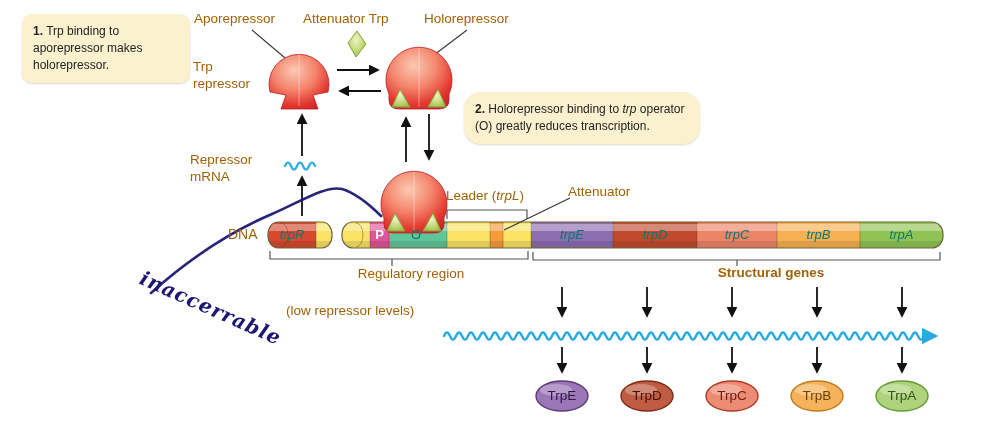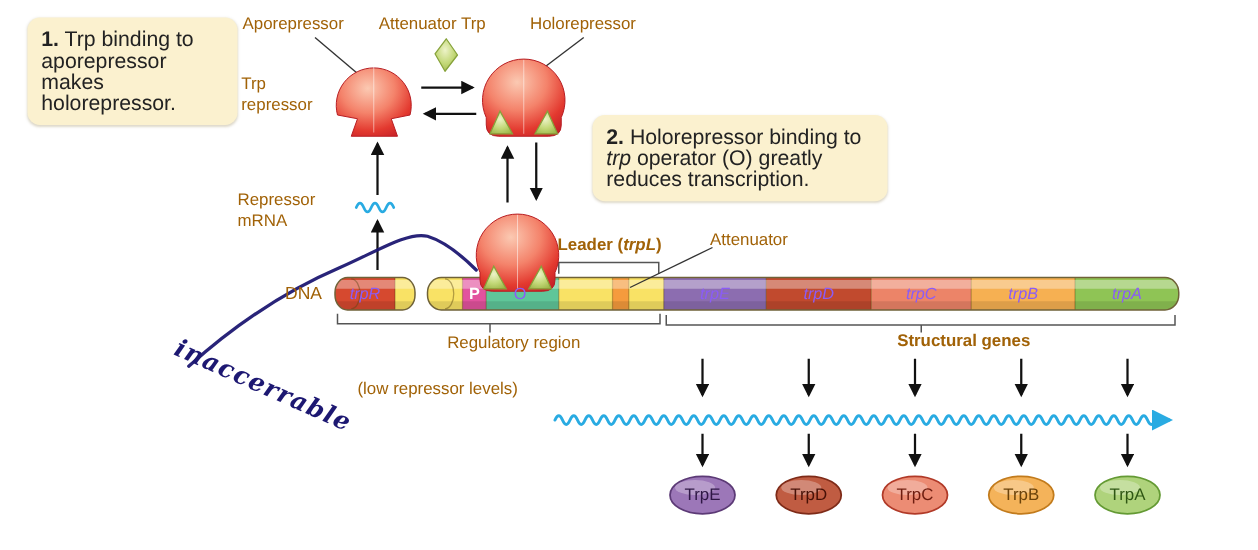--- a/index.html
+++ b/index.html
@@ -6,26 +6,26 @@
   #canvas{
     position:relative;width:1006px;height:440px;background:#ffffff;overflow:hidden;
     font-family:"Liberation Sans", sans-serif;color:#1f1f1f;
   }
   #diagram-svg{position:absolute;left:0;top:0;z-index:1;}
   .lbl{position:absolute;z-index:2;font-size:13.5px;line-height:16.5px;color:#a16207;white-space:nowrap;}
   .lbl i{font-style:italic;}
   .center{text-align:center;}
   .callout{
     position:absolute;z-index:3;background:#FBF1CF;border-radius:10px;
-    padding:9px 11px;font-size:17px;line-height:17px;color:#222;
+    padding:9px 11px;font-size:12px;line-height:17px;color:#222;
     box-shadow:0 1px 2px rgba(120,100,40,.25);
   }
   .callout b{font-weight:bold;}
   .gene-lbl{position:absolute;z-index:2;font-size:13px;height:16px;line-height:16px;
-    text-align:center;color:#8b5cf6;}
+    text-align:center;color:#0f766e;}
   .gene-lbl.it{font-style:italic;}
   .gene-lbl.white{color:#ffffff;font-weight:bold;}
   .oval-lbl{position:absolute;z-index:2;font-size:13.5px;height:16px;line-height:16px;text-align:center;width:54px;top:388px;}
   #handwriting{
     position:absolute;z-index:4;left:146px;top:266px;
     transform:rotate(24deg);transform-origin:left top;
     font-family:"DejaVu Serif", serif;font-style:italic;font-weight:700;
     font-size:20px;color:#1d1872;letter-spacing:1px;white-space:nowrap;
   }
 </style>
@@ -177,41 +177,41 @@
         <ellipse cx="896" cy="390" rx="16" ry="6"></ellipse>
       </g>
     </g>
 
     <path d="M151,293 C190,258 230,232 272,214 C300,202 326,185 342,189 C355,193 368,203 381,216" fill="none" stroke="#1d1872" stroke-width="2.6" stroke-linecap="round" opacity=".95"></path>
   </svg>
 
   <div class="callout" style="left:22px;top:14px;width:146px;">
     <b>1.</b><span> Trp binding to aporepressor makes holorepressor.</span>
   </div>
-  <div class="callout" style="left:474px;top:92px;width:214px;">
+  <div class="callout" style="left:464px;top:92px;width:214px;border-radius:17px;">
     <b>2.</b><span> Holorepressor binding to </span><i>trp</i><span> operator (O) greatly reduces transcription.</span>
   </div>
 
   <div class="lbl" style="left:194px;top:11px;">Aporepressor</div>
   <div class="lbl" style="left:303px;top:11px;">Attenuator Trp</div>
   <div class="lbl" style="left:424px;top:11px;text-align:center;">Holorepressor</div>
 
   <div class="lbl" style="left:193px;top:59px;">
     <div>Trp</div>
     <div>repressor</div>
   </div>
 
   <div class="lbl" style="left:190px;top:152px;">
     <div>Repressor</div>
     <div>mRNA</div>
   </div>
 
   <div class="lbl" style="left:228px;top:226px;font-size:14px;">DNA</div>
 
-  <div class="lbl" style="left:446px;top:188px;font-weight:bold;"><span>Leader (</span><i>trpL</i><span>)</span></div>
+  <div class="lbl" style="left:446px;top:188px;"><span>Leader (</span><i>trpL</i><span>)</span></div>
 
   <div class="lbl" style="left:568px;top:184px;">Attenuator</div>
 
   <div class="lbl center" style="left:341px;top:266px;width:140px;">Regulatory region</div>
   <div class="lbl center" style="left:698px;top:265px;width:146px;font-weight:bold;">Structural genes</div>
 
   <div class="lbl" style="left:286px;top:302px;line-height:18px;">
     <div>(low repressor levels)</div>
   </div>
 

